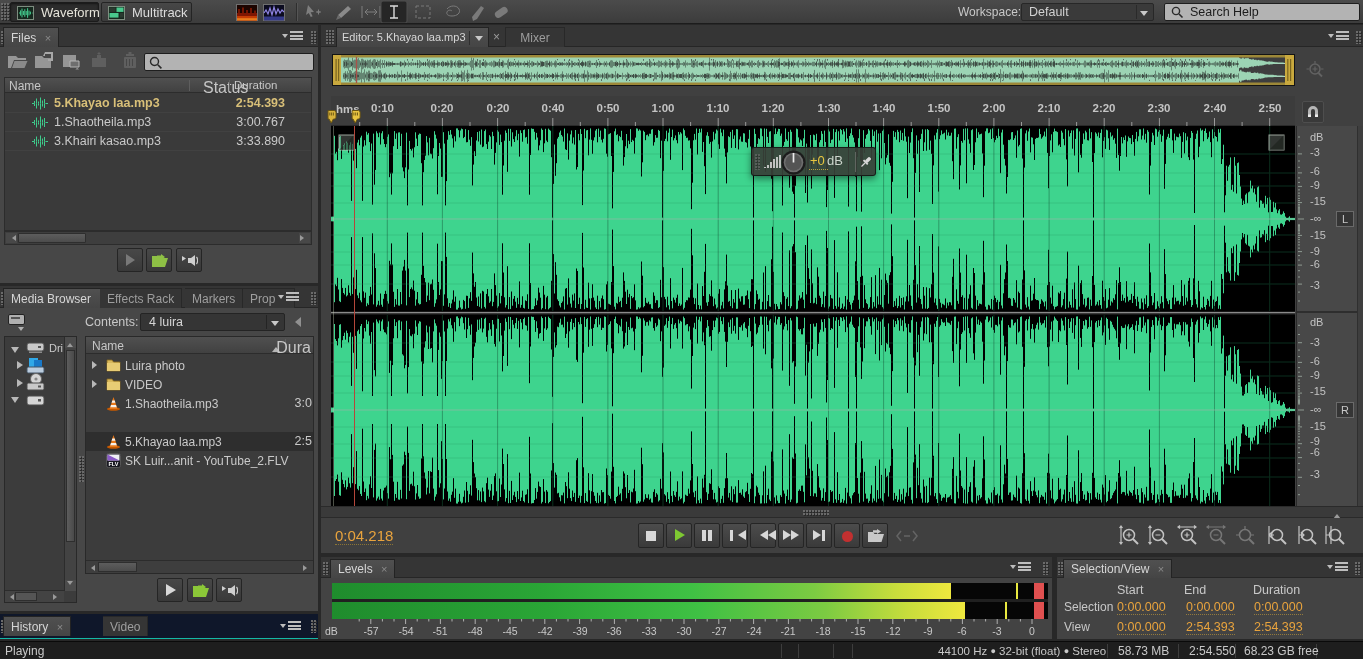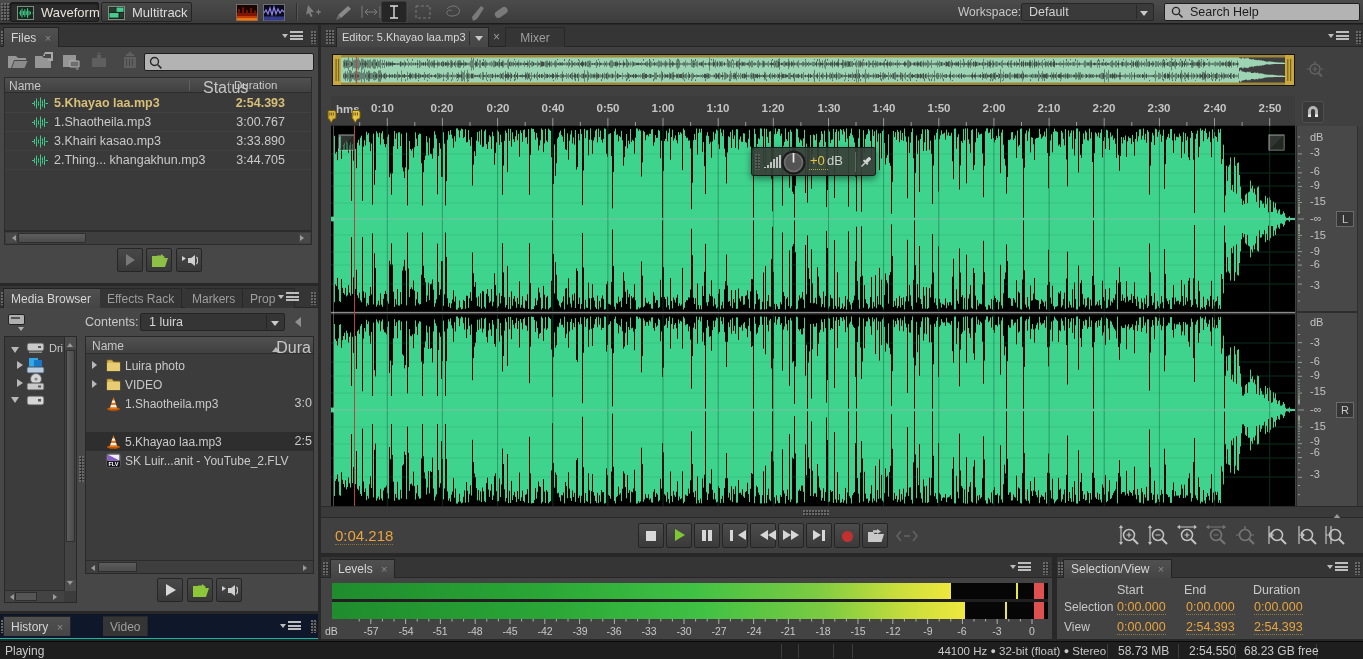--- a/index.html
+++ b/index.html
@@ -148,27 +148,20 @@
 <span style="position:absolute;left:49px;top:2px;font-size:12.5px;font-weight:400;color:#c9c9c9">1.Shaotheila.mp3</span>
 <span style="position:absolute;right:26px;top:2px;font-size:12.5px;font-weight:400;color:#c9c9c9">3:00.767</span>
     </div>
     <div class="ab" style="left:5px;top:107px;width:306px;height:19px;border-bottom:1px solid #414141">
       <svg width="16" height="13" viewBox="0 0 16 13" style="position:absolute;left:27px;top:3px">
         <path d="M0 6.5h2.2M2.5 6.5V4M2.5 6.5v2.5M4.5 6.5V1.5M4.5 6.5v5M6.5 6.5V4.5M6.5 6.5v2M8.5 6.5V0.5M8.5 6.5v6M10.5 6.5V3.5M10.5 6.5v3M12.5 6.5V2M12.5 6.5v4.5M13.5 6.5h2.5" stroke="#3ecb8c" stroke-width="1"></path>
       </svg>
 <span style="position:absolute;left:49px;top:2px;font-size:12.5px;font-weight:400;color:#c9c9c9">3.Khairi kasao.mp3</span>
 <span style="position:absolute;right:26px;top:2px;font-size:12.5px;font-weight:400;color:#c9c9c9">3:33.890</span>
     </div>
-    <div class="ab" style="left:5px;top:126px;width:306px;height:19px;border-bottom:1px solid #414141">
-      <svg width="16" height="13" viewBox="0 0 16 13" style="position:absolute;left:27px;top:3px">
-        <path d="M0 6.5h2.2M2.5 6.5V4M2.5 6.5v2.5M4.5 6.5V1.5M4.5 6.5v5M6.5 6.5V4.5M6.5 6.5v2M8.5 6.5V0.5M8.5 6.5v6M10.5 6.5V3.5M10.5 6.5v3M12.5 6.5V2M12.5 6.5v4.5M13.5 6.5h2.5" stroke="#3ecb8c" stroke-width="1"></path>
-      </svg>
-<span style="position:absolute;left:49px;top:2px;font-size:12.5px;font-weight:400;color:#c9c9c9">2.Thing... khangakhun.mp3</span>
-<span style="position:absolute;right:26px;top:2px;font-size:12.5px;font-weight:400;color:#c9c9c9">3:44.705</span>
-    </div>
     <div class="ab" style="left:4px;top:206px;width:308px;height:14px;background:#3e3e3e;border:1px solid #2c2c2c">
 <div style="position:absolute;left:1px;top:1px;width:11px;height:10px;background:#484848"></div>
 <div style="position:absolute;left:4px;top:3px;border:3.5px solid transparent;border-right:4.5px solid #9a9a9a"></div>
 <div style="position:absolute;left:13px;top:1px;width:68px;height:10px;background:linear-gradient(#5d5d5d,#4c4c4c);border:1px solid #2e2e2e;border-radius:1px"></div>
 <div style="position:absolute;right:1px;top:1px;width:11px;height:10px;background:#484848"></div>
 <div style="position:absolute;right:4px;top:3px;border:3.5px solid transparent;border-left:4.5px solid #9a9a9a"></div>
     </div>
     <div class="mini" style="left:117px;top:223px">
       <div style="position:absolute;left:8px;top:5px;border:6px solid transparent;border-left:9px solid #787878"></div>
     </div>
@@ -194,21 +187,21 @@
     <div class="tab" style="left:185px;border-left:none">Markers</div>
     <div class="tab" style="left:243px;border-left:none;width:52px;overflow:hidden">Prop</div>
     <div class="pmenu" style="left:283px;top:6px"></div>
     <div class="ab grip" style="left:311px;top:6px;width:6px;height:13px"></div>
     <div class="ab" style="left:8px;top:28px;width:17px;height:11px;background:#b0b0b0;border:1px solid #222;border-radius:2px">
       <div style="position:absolute;left:2px;top:2px;width:9px;height:2px;background:#555"></div>
     </div>
     <div class="ab" style="left:18px;top:41px;border:3px solid transparent;border-top:4px solid #b0b0b0"></div>
     <span class="ab txt" style="left:85px;top:29px;font-size:12.5px">Contents:</span>
     <div class="ab" style="left:140px;top:27px;width:145px;height:18px;background:#353535;border:1px solid #242424;border-radius:2px">
-<span style="position:absolute;left:8px;top:1px;font-size:12.5px;color:#d6d6d6">1 luira</span>
+<span style="position:absolute;left:8px;top:1px;font-size:12.5px;color:#d6d6d6">4 luira</span>
 <div style="position:absolute;right:17px;top:1px;width:1px;height:14px;background:#242424"></div>
 <div style="position:absolute;right:5px;top:7px;border:4px solid transparent;border-top:5px solid #c9c9c9"></div>
     </div>
     <div class="ab" style="left:290px;top:31px;border:5px solid transparent;border-right:6px solid #909090"></div>
     <div class="ab" style="left:4px;top:50px;width:73px;height:267px;background:#3c3c3c;border:1px solid #292929">
 <svg width="60" height="70" viewBox="0 0 60 70" style="position:absolute;left:4px;top:4px">
 <path d="M2 6l8 0-4 6z" fill="#b8b8b8"></path>
 <text x="40" y="11" font-size="11" fill="#c9c9c9" font-family="Liberation Sans">Dri</text>
 <g>
           <rect x="18" y="2" width="17" height="8" rx="2" fill="#c9c9c9" stroke="#4a4a4a"></rect>

